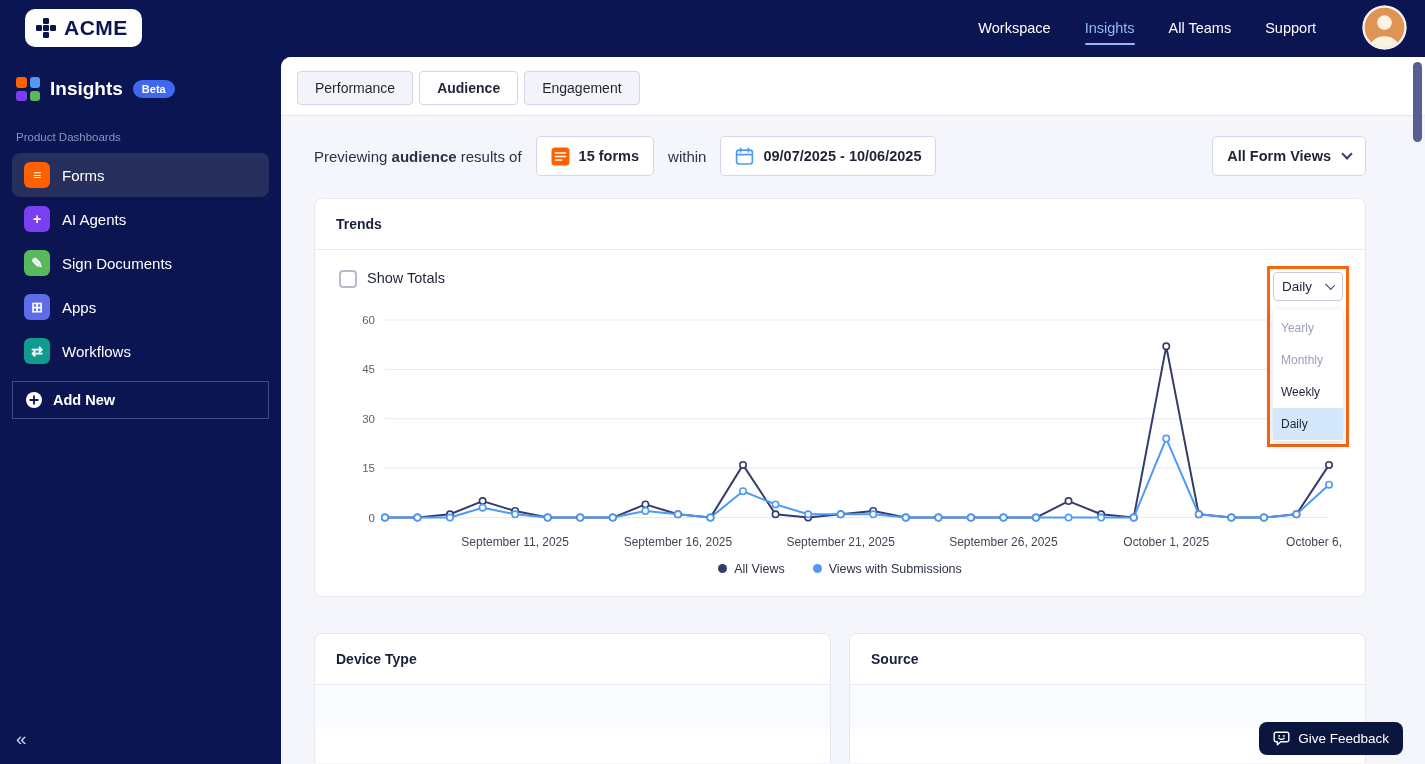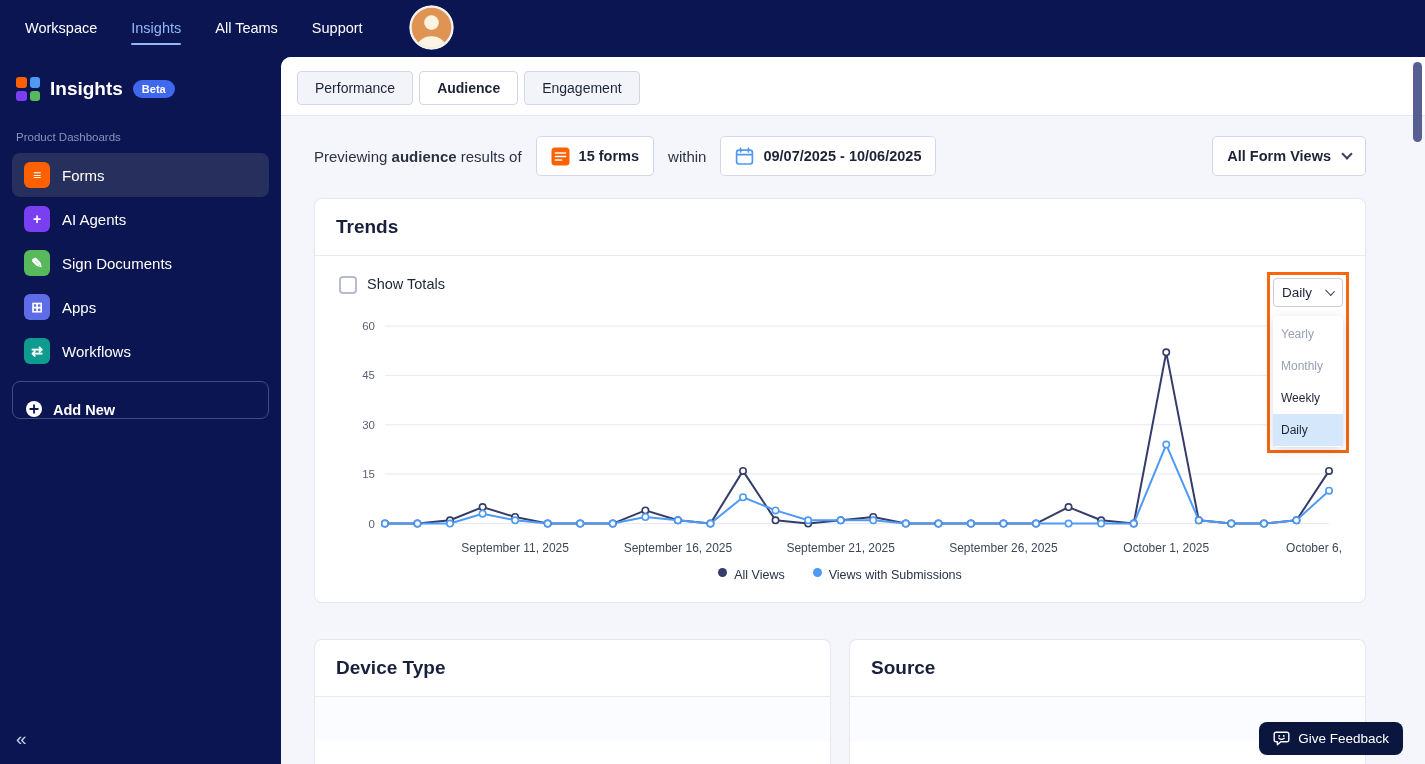--- a/index.html
+++ b/index.html
@@ -27,21 +27,21 @@
   .insights-grid span:nth-child(4){background:#58b85c}
   .side-title{color:#fff;font-size:19px;font-weight:bold}
   .beta{background:#3f68ee;color:#fff;font-size:11px;font-weight:bold;border-radius:10px;padding:3px 9px}
   .section-label{color:#8b93bf;font-size:11.5px;font-weight:normal;padding:6px 4px 10px}
   .side-item{display:flex;align-items:center;gap:12px;height:44px;padding:0 12px;border-radius:8px;cursor:pointer}
   .side-item.active{background:#272f5c}
   .tile{width:26px;height:26px;border-radius:6px;display:flex;align-items:center;justify-content:center;flex:0 0 26px}
   .tile-glyph{color:#fff;font-size:14px;font-weight:bold;line-height:1}
   .side-label{color:#fff;font-size:15px}
   .custom-section{margin-top:30px}
-  .add-new{margin-top:8px;border:1px solid #434b7c;border-radius:8px;height:38px;display:flex;align-items:flex-end;gap:10px;padding:0 12px;color:#fff;font-size:14.5px;font-weight:bold;background:transparent;cursor:pointer;width:100%}
+  .add-new{margin-top:8px;border:1px solid #434b7c;border-radius:0;height:38px;display:flex;align-items:center;gap:10px;padding:0 12px;color:#fff;font-size:14.5px;font-weight:bold;background:transparent;cursor:pointer;width:100%}
   .collapse{position:absolute;left:16px;bottom:16px;color:#cdd3ee;font-size:19px;cursor:pointer;line-height:1}
 
   
   .main{position:absolute;top:57px;left:281px;right:0;bottom:0;background:#f5f6fb;border-top-left-radius:10px;overflow:hidden}
   .tabs-strip{background:#fff;padding:14px 16px 10px;border-bottom:1px solid #e3e5f0}
   .tabs{display:flex;gap:6px}
   .tab{border:1px solid #d3d6e6;background:#f3f4fa;border-radius:4px;padding:8px 17px;font-size:14px;color:#1e2436;cursor:pointer}
   .tab.active{background:#fff;font-weight:bold}
   .content{padding:20px 59px 0 33px}
 
@@ -50,54 +50,64 @@
   .preview-text b{font-weight:bold}
   .chip{background:#fff;border:1px solid #d3d6e6;border-radius:5px;height:40px;display:flex;align-items:center;gap:9px;padding:0 14px;cursor:pointer;font-size:14.5px;color:#1e2436}
   .chip-bold{font-weight:bold}
   .spacer{flex:1}
   .chev{width:8px;height:8px;border-right:2px solid #3c415c;border-bottom:2px solid #3c415c;transform:rotate(45deg);margin-top:-4px;flex:0 0 8px}
   .chev.sm{width:6px;height:6px;border-width:1.6px;margin-top:-3px}
 
   
   .card{background:#fff;border:1px solid #e5e7f2;border-radius:8px}
   .trends-card{margin-top:22px;position:relative}
-  .card-head{padding:17px 21px;font-size:19px;font-weight:bold;color:#18203c;border-bottom:1px solid #e9eaf3}
+  .card-head{padding:17px 21px;font-size:14px;font-weight:bold;color:#18203c;border-bottom:1px solid #e9eaf3}
   .trends-body{padding:20px 24px 10px;position:relative}
   .controls{display:flex;align-items:flex-start;height:20px}
   .checkbox{width:18px;height:18px;border:2px solid #b6bbd2;border-radius:4px;background:#fff;margin-right:10px;cursor:pointer}
   .show-label{font-size:14.5px;color:#1e2436}
   .trends-chart{width:100%;height:auto;display:block;margin-top:18px}
   .tick{font-size:11.5px;fill:#5a6172}
   .xtick{font-size:12px;fill:#3f4756}
   svg text{font-family:"Liberation Sans",sans-serif}
 
   .gran-annotation{position:absolute;top:16px;right:16px;width:82px;border:3px solid #f7670f;background:#fff;padding:3px;z-index:9}
   .gran-select{border:1px solid #c9cce0;border-radius:4px;height:29px;display:flex;align-items:center;justify-content:space-between;padding:0 8px;font-size:13.5px;cursor:pointer;background:#fff;color:#1e2436}
   .gran-menu{margin-top:9px;background:#fff;border-radius:4px;box-shadow:0 3px 12px rgba(21,30,70,.16);padding:2px 0 1px}
   .gran-opt{height:32px;display:flex;align-items:center;padding:0 8px;font-size:12px;color:#1e2436;cursor:pointer}
   .gran-opt.disabled{color:#9aa0b8;cursor:default}
   .gran-opt.selected{background:#d5e8fb}
 
   .legend{display:flex;justify-content:center;gap:28px;margin:4px 0 10px}
-  .legend-item{display:flex;gap:7px;font-size:12.5px;color:#2b3245}
+  .legend-item{display:flex;align-items:center;gap:7px;font-size:12.5px;color:#2b3245}
   .dot{width:9px;height:9px;border-radius:50%}
 
   
   .cards-row{display:grid;grid-template-columns:1fr 1fr;gap:18px;margin-top:36px}
   .mini-card{height:130px;border-radius:8px 8px 0 0;border-bottom:none}
   .mini-body{height:44px;background:#fbfcff}
 
   .scroll-thumb{position:absolute;top:5px;right:3px;width:9px;height:80px;border-radius:5px;background:#454e86;opacity:.9}
 
   .feedback-btn{position:fixed;right:22px;bottom:9px;height:33px;background:#0b163f;color:#fff;border:none;border-radius:8px;display:flex;align-items:center;gap:8px;padding:12px 14px;font-size:13.5px;cursor:pointer;font-family:"Liberation Sans",sans-serif;z-index:20}
 </style>
 </head>
 <body>
 
 <header class="topbar">
+  <div class="logo-box">
+    <svg width="22" height="22" viewBox="0 0 22 22">
+      <rect x="8" y="1" width="6" height="6" rx="1.2" fill="#0a1551"></rect>
+      <rect x="1" y="8" width="6" height="6" rx="1.2" fill="#0a1551"></rect>
+      <rect x="8" y="8" width="6" height="6" rx="1.2" fill="#0a1551"></rect>
+      <rect x="15" y="8" width="6" height="6" rx="1.2" fill="#0a1551"></rect>
+      <rect x="8" y="15" width="6" height="6" rx="1.2" fill="#0a1551"></rect>
+    </svg>
+    <span class="logo-text">ACME</span>
+  </div>
   <nav class="top-nav">
     <a class="top-nav-item">Workspace</a>
     <a class="top-nav-item active">Insights</a>
     <a class="top-nav-item">All Teams</a>
     <a class="top-nav-item">Support</a>
     <svg class="avatar" viewBox="0 0 46 46">
       <defs>
           <clipPath id="avclip">
             <circle cx="23" cy="23" r="20.5"></circle>
           </clipPath>

